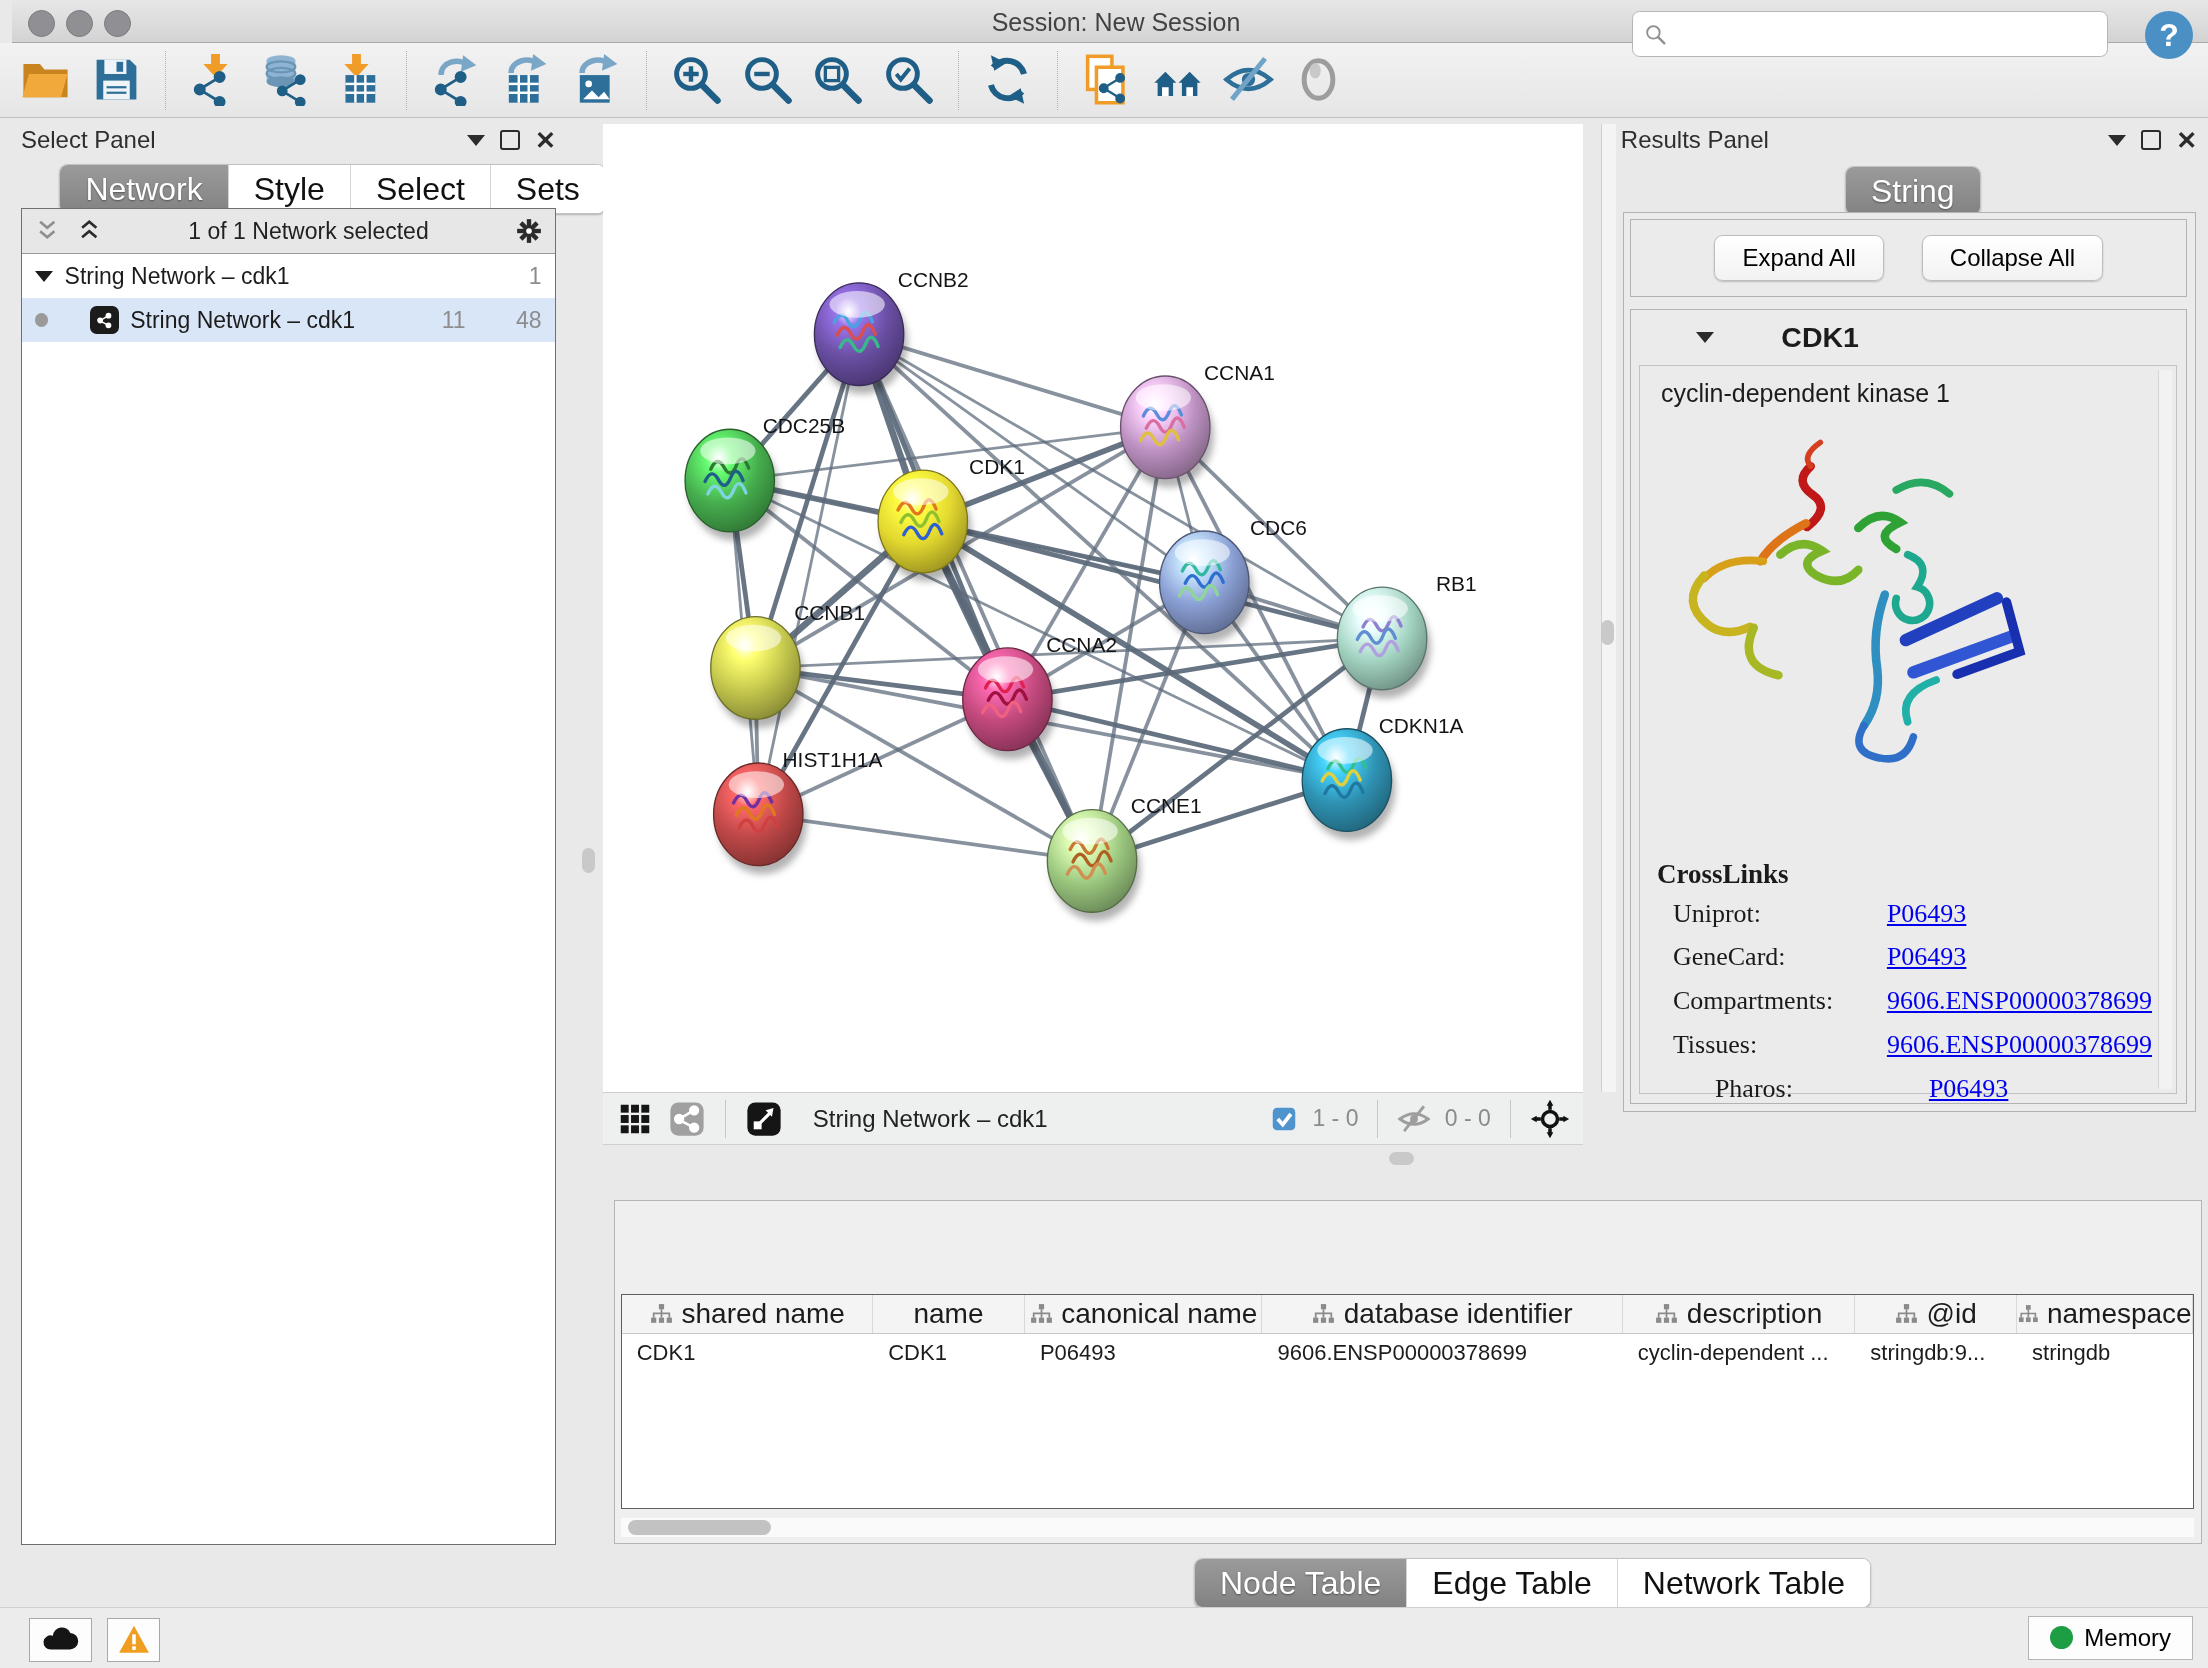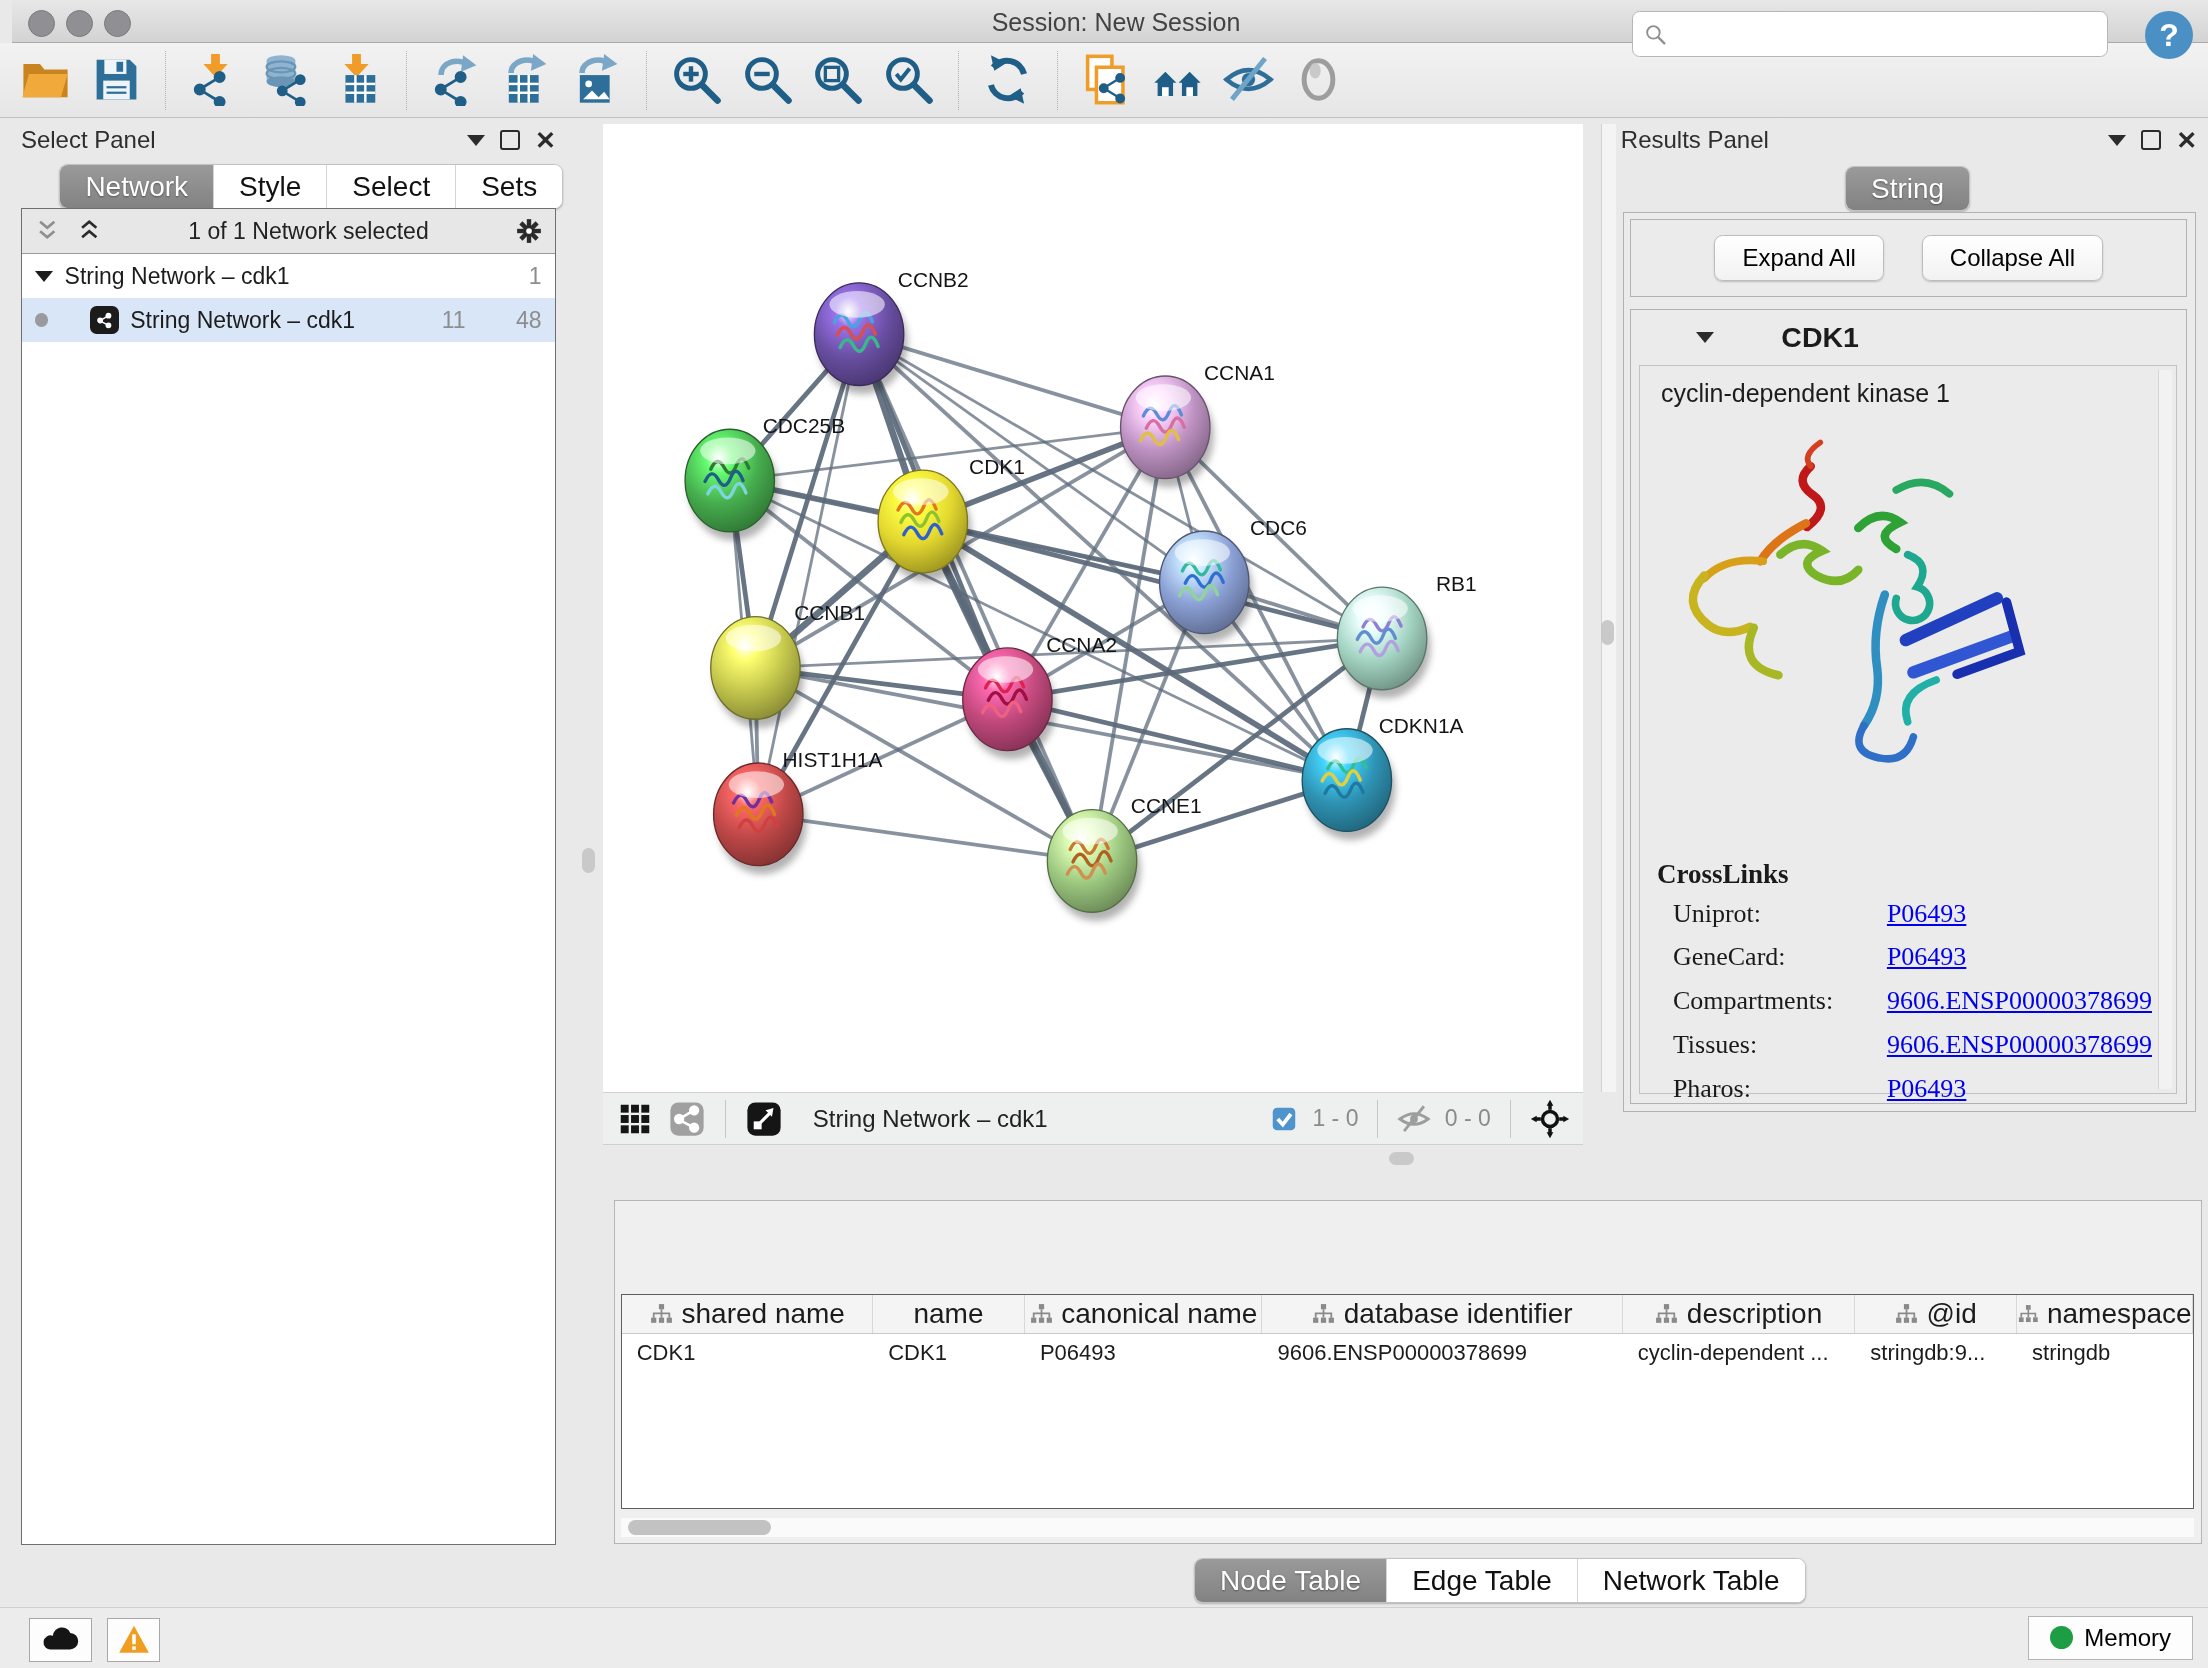--- a/index.html
+++ b/index.html
@@ -37,21 +37,21 @@
     background:#4a90c4;border:none;color:#fff;font-size:32px;font-weight:bold;cursor:pointer;line-height:48px;text-align:center;padding:0;}
   
   .panel-title{font-size:24px;color:#2e2e2e;}
   .panel-ctrl{display:flex;gap:15px;align-items:center;}
   .tri{width:0;height:0;border-left:9.5px solid transparent;border-right:9.5px solid transparent;border-top:11.4px solid #2b2b2b;}
   .float-sq{width:16px;height:16px;border:2.4px solid #2b2b2b;border-radius:2.9px;}
   .close-x{font-size:25px;font-weight:bold;color:#2b2b2b;line-height:19px;}
   
   .seg{display:flex;border-radius:8.6px;overflow:hidden;border:1px solid #c2c2c2;
     background:#fff;box-shadow:0 1px 1.9px rgba(0,0,0,.25);}
-  .seg .tab{padding:5.7px 25px;font-size:28px;background:#fff;color:#111;border-right:1px solid #d4d4d4;cursor:pointer;white-space:nowrap;}
+  .seg .tab{padding:5.7px 25px;font-size:32px;background:#fff;color:#111;border-right:1px solid #d4d4d4;cursor:pointer;white-space:nowrap;}
   .seg .tab:last-child{border-right:none;}
   .seg .tab.sel{background:linear-gradient(#9a9a9a,#828282);color:#fff;text-shadow:0 1px 1.9px rgba(0,0,0,.4);}
   
   .ctrlpanel{left:11.4px;top:126px;width:554px;height:1451px;}
   .listbox{position:absolute;left:9.5px;top:82px;width:533px;height:1335px;
     background:#fff;border:1.9px solid #6f6f6f;}
   .selrow{height:44px;background:#e7e7e7;border-bottom:1.9px solid #9a9a9a;
     display:flex;align-items:center;padding:0 11.4px;gap:13.3px;}
   .selrow .lbl{flex:1;text-align:center;font-size:23px;color:#222;}
   .treerow{height:44px;display:flex;align-items:center;padding:0 13.3px;font-size:23px;gap:11.4px;}
@@ -809,21 +809,21 @@
               <a href="#" style="color: rgb(0, 0, 238);">P06493</a>
             </div>
             <div class="cl-row" style="top: 620px;">
               <span class="k">Compartments:</span>
               <a href="#" style="color: rgb(0, 0, 238);">9606.ENSP00000378699</a>
             </div>
             <div class="cl-row" style="top: 664px;">
               <span class="k">Tissues:</span>
               <a href="#" style="color: rgb(0, 0, 238);">9606.ENSP00000378699</a>
             </div>
-            <div class="cl-row" style="top: 708px;">
+            <div class="cl-row" style="top: 708px; margin-left: 42px;">
               <span class="k">Pharos:</span>
               <a href="#" style="color: rgb(0, 0, 238);">P06493</a>
             </div>
           </div>
       </div>
       <div class="abs" style="right:3.8px;top:3.8px;bottom:3.8px;width:13.3px;background:#f2f2f2;border-left:1px solid #d5d5d5"></div>
     </div>
   </div>
 </div>
 

